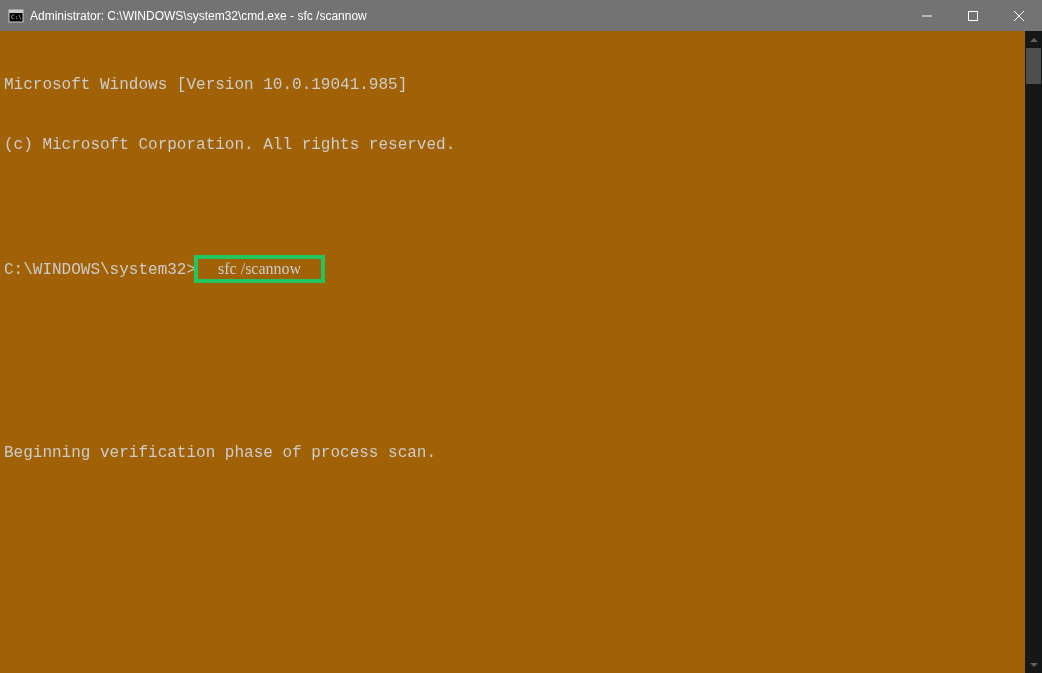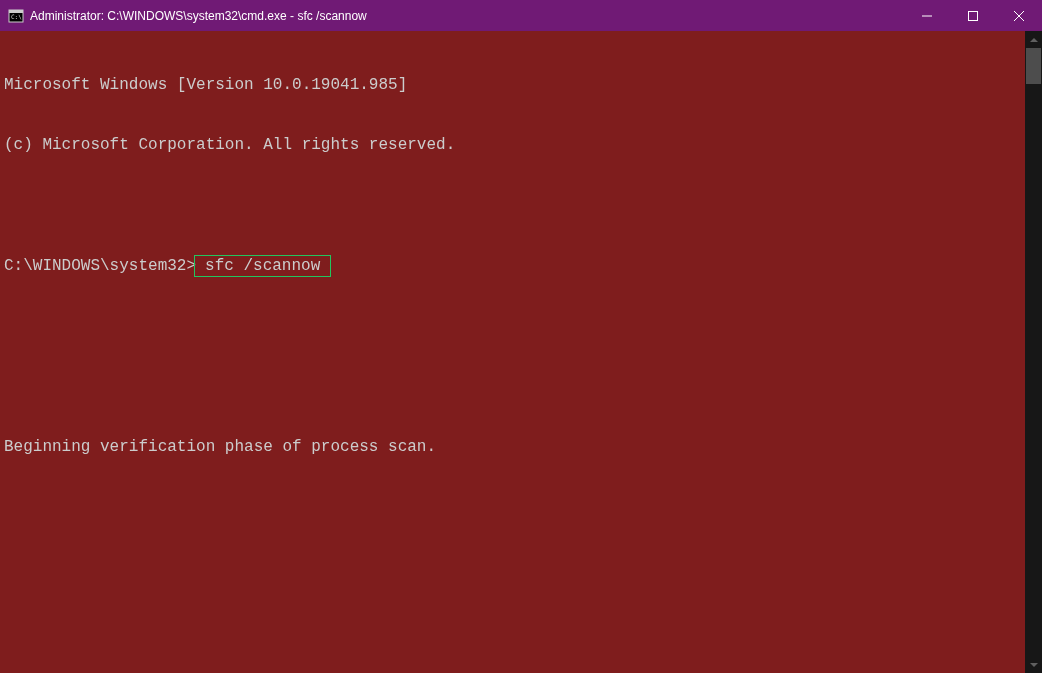--- a/index.html
+++ b/index.html
@@ -10,21 +10,21 @@
     body {
       width: 1042px;
       height: 673px;
       background: #0c0c0c;
       font-family: 'Consolas', 'Courier New', monospace;
       overflow: hidden;
       position: relative;
     }
     .titlebar {
       height: 31px;
-      background: #701a75;
+      background: #737373;
       display: flex;
       align-items: center;
       padding-left: 8px;
       color: #ffffff;
       font-family: 'Segoe UI', Tahoma, sans-serif;
       font-size: 12px;
     }
     .titlebar-icon {
       width: 16px;
       height: 16px;
@@ -48,40 +48,41 @@
       display: flex;
       align-items: center;
       justify-content: center;
       color: #ffffff;
       cursor: pointer;
     }
     .terminal-area {
       position: relative;
       width: 100%;
       height: calc(100% - 31px);
-      background: #7f1d1d;
+      background: #a16207;
       display: flex;
     }
     .terminal-content {
       flex: 1;
       padding: 4px 0 0 4px;
       font-size: 16px;
       line-height: 20px;
       color: #cccccc;
       font-family: 'Consolas', 'Courier New', monospace;
       white-space: pre;
     }
     .terminal-line {
       min-height: 20px;
     }
     .highlight-box {
-      border: 1px solid #22c55e;
-      padding: 0 10px;
+      border: 4px solid #22c55e;
+      padding: 0 20px;
       display: inline-block;
       margin-left: -2px;
+      font-family: Liberation Serif, serif;
     }
     .scrollbar {
       width: 17px;
       height: 100%;
       background: #171717;
       position: relative;
     }
     .scrollbar-track {
       position: absolute;
       top: 17px;

